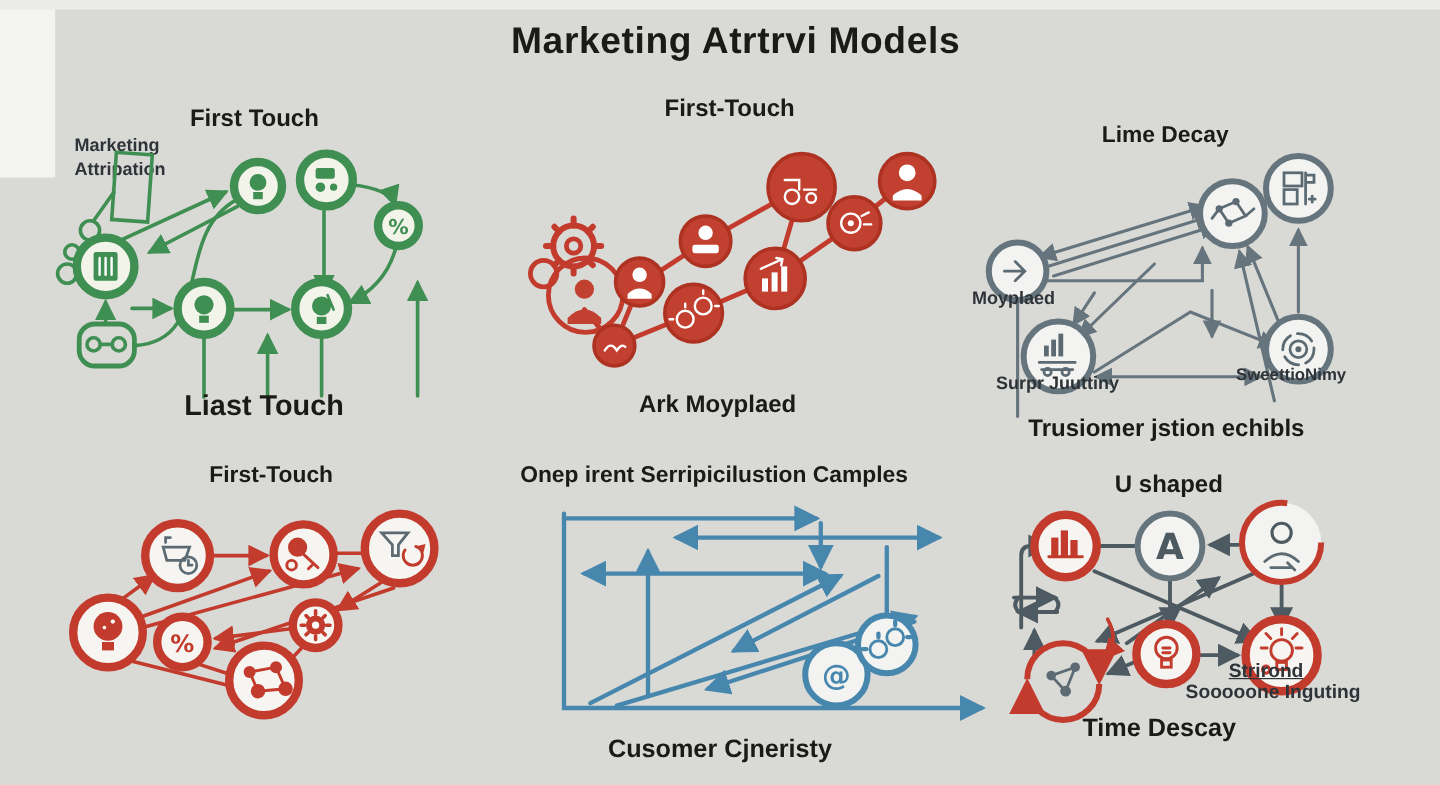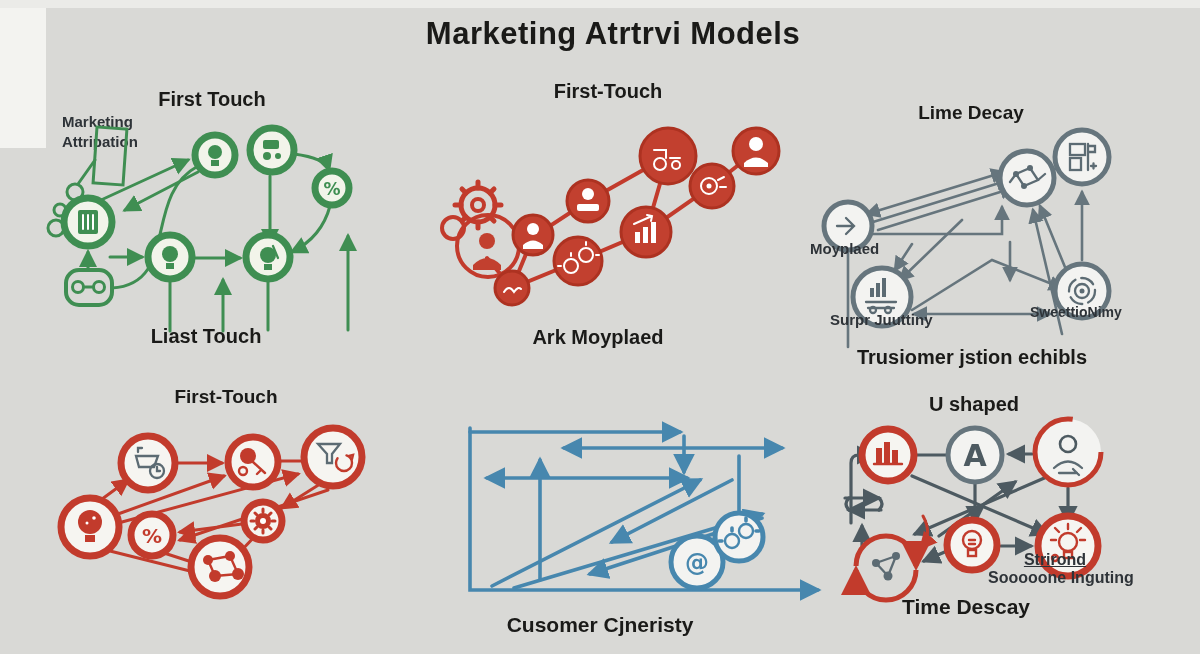--- a/index.html
+++ b/index.html
@@ -114,21 +114,21 @@
         <rect class="ic-g" x="234" y="146" width="8" height="6"></rect>
       <path class="ic-gs" d="M243 128 l5 12" stroke="#f2f4ea" stroke-width="2"></path>
     </g>
     <g>
       <rect x="36" y="152" width="46" height="35" rx="13" fill="none" stroke="#3f8e52" stroke-width="4"></rect>
       <circle cx="48" cy="169" r="5.5" fill="none" stroke="#3f8e52" stroke-width="3"></circle>
       <circle cx="69" cy="169" r="5.5" fill="none" stroke="#3f8e52" stroke-width="3"></circle>
       <path class="ln-g" d="M54 169 H63"></path>
     </g>
   </svg>
-  <div class="cap" style="left:206px;top:325px;font-size:20px;">Liast Touch</div>
+  <div class="cap" style="left:220px;top:325px;font-size:24px;">Liast Touch</div>
 
   <div class="h" style="left:608px;top:80px;font-size:20px;">First-Touch</div>
   <svg width="380" height="210" style="left:420px;top:128px;">
     <g>
       <path class="ln-r4" d="M67 130 L92 160 L158 133 L226 104 L292 58 L336 23"></path>
       <path class="ln-r4" d="M92 160 L113 109 L168 73 L248 28"></path>
       <path class="ln-r4" d="M226 104 L248 28"></path>
     </g>
     <g>
       <circle cx="58" cy="77" r="17" fill="none" stroke="#c23b2c" stroke-width="5"></circle>
@@ -314,20 +314,21 @@
     <g>
       <circle class="n-rr" cx="182" cy="145" r="29"></circle>
       <path class="ic-rs" d="M170 138 L192 134 M170 138 L177 154 M192 134 L200 152 M177 154 L200 152"></path>
       <circle class="ic-r" cx="170" cy="138" r="5"></circle>
         <circle class="ic-r" cx="192" cy="134" r="5"></circle>
       <circle class="ic-r" cx="177" cy="154" r="6"></circle>
         <circle class="ic-r" cx="200" cy="152" r="6"></circle>
     </g>
   </svg>
 
+  <div class="h" style="left:595px;top:386px;font-size:19px;">Onep irent Serripicilustion Camples</div>
   <svg width="400" height="215" style="left:432px;top:418px;">
     <defs>
       <marker id="be" markerWidth="7" markerHeight="7" refX="5" refY="3" orient="auto">
           <path d="M0 0L6 3L0 6Z" fill="#4787ae"></path>
         </marker>
       <marker id="bs" markerWidth="7" markerHeight="7" refX="5" refY="3" orient="auto-start-reverse">
           <path d="M0 0L6 3L0 6Z" fill="#4787ae"></path>
         </marker>
     </defs>
     <g>

